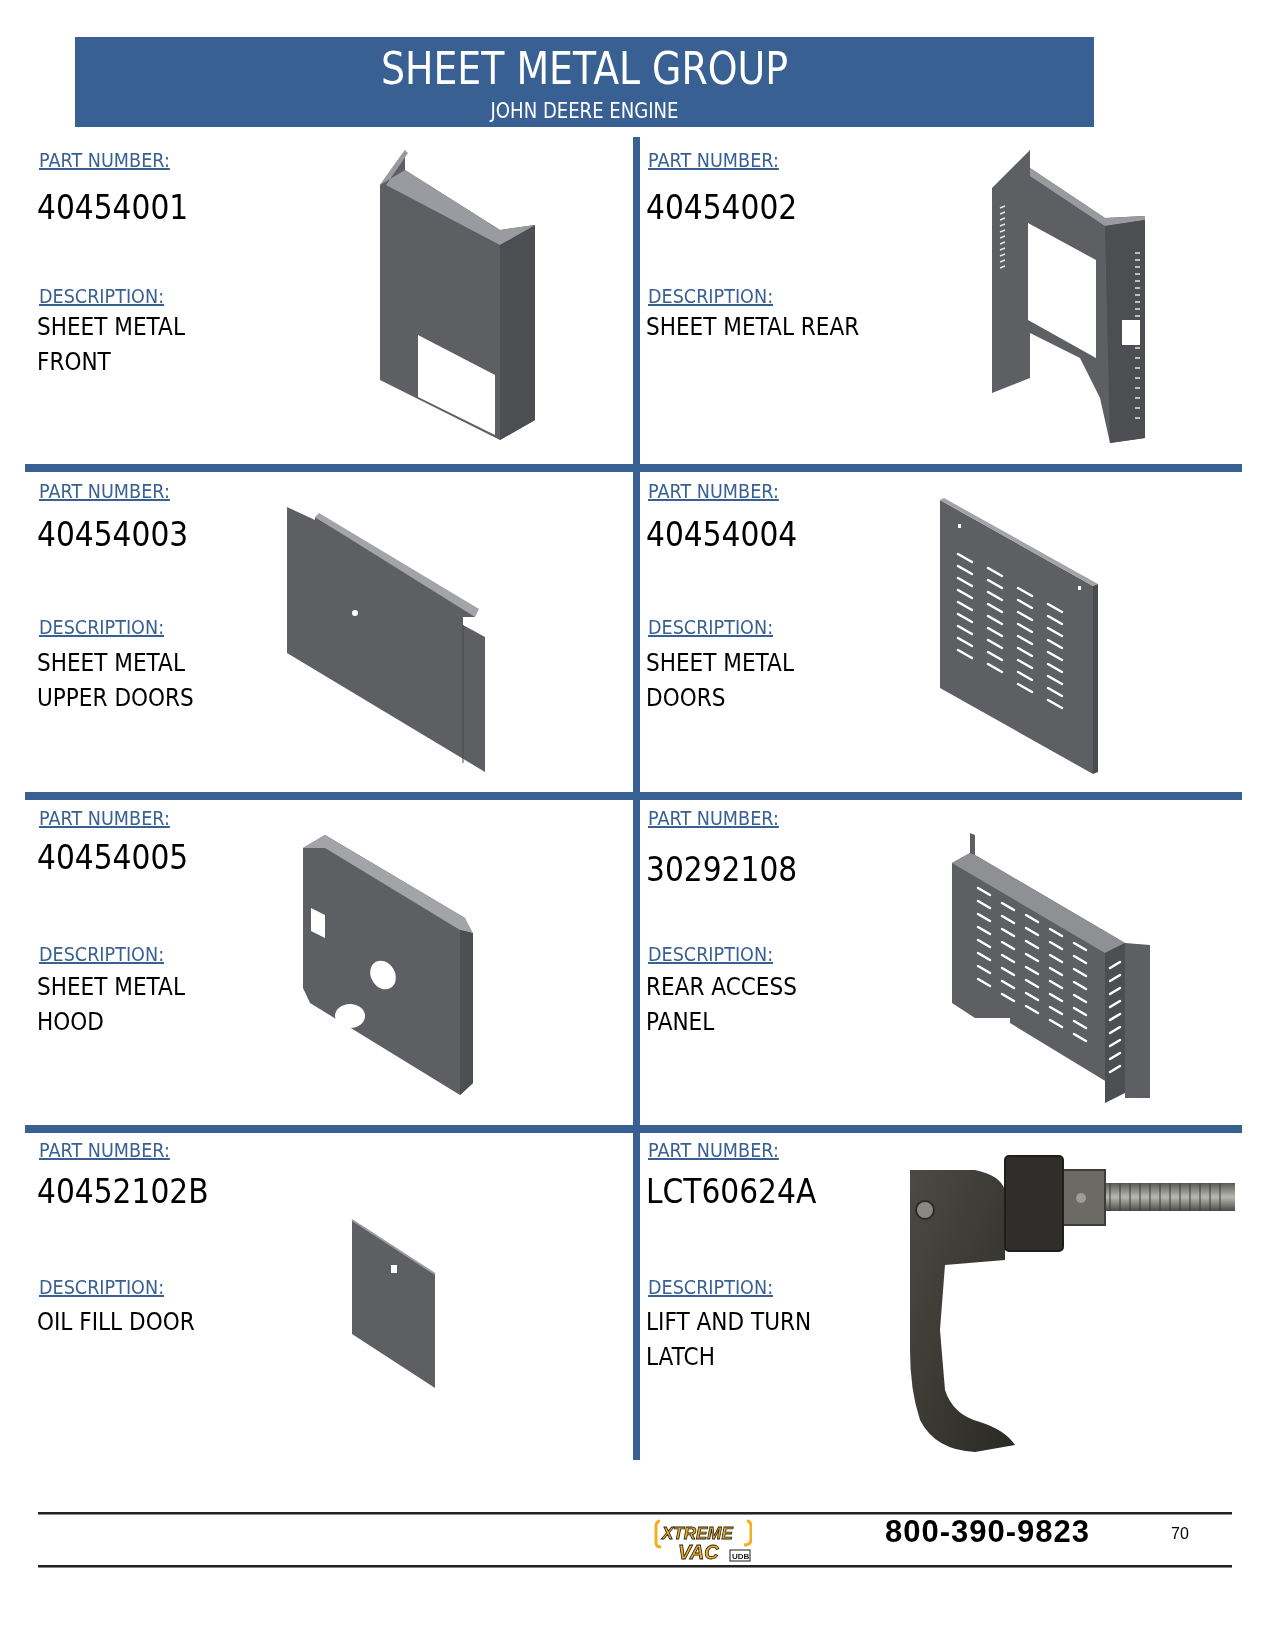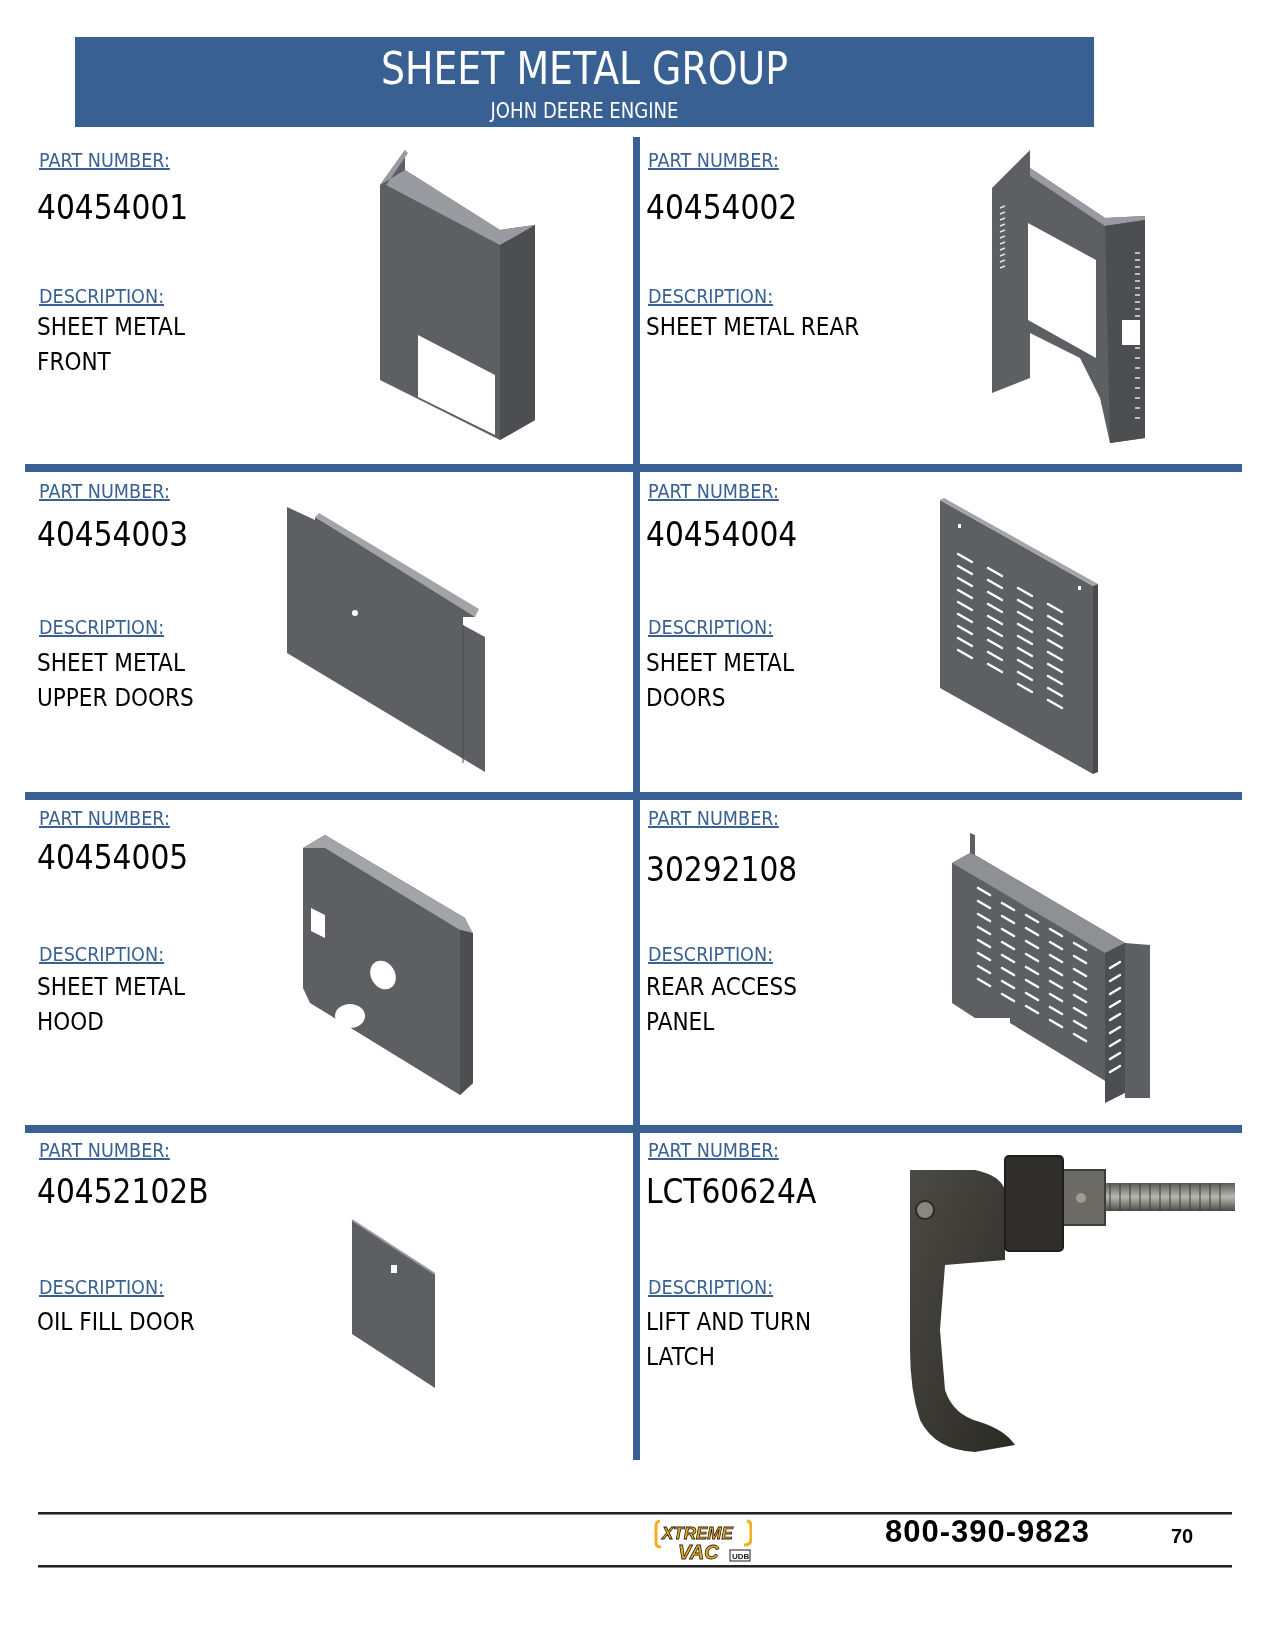--- a/index.html
+++ b/index.html
@@ -17,21 +17,21 @@
          font-family:"DejaVu Sans", sans-serif; transform-origin:left top; transform:scaleX(0.88); white-space:nowrap; }
   .pn { position:absolute; font-size:33px; font-family:"DejaVu Sans", sans-serif;
         transform-origin:left top; transform:scaleX(0.9); white-space:nowrap; }
   .desc { position:absolute; font-size:24px; line-height:35px; font-family:"DejaVu Sans", sans-serif;
           transform-origin:left top; transform:scaleX(0.9); width:260px; }
   .img { position:absolute; }
   .footer-line { position:absolute; left:38px; width:1194px; height:2px; background:#222;
                  border-bottom:1px solid #888; }
   .phone { position:absolute; left:885px; top:1514px; font-size:31px; font-weight:bold;
            font-family:"Liberation Sans", sans-serif; letter-spacing:1px; }
-  .page { position:absolute; left:1171px; top:1525px; font-size:20px; font-weight:bold;
+  .page { position:absolute; left:1171px; top:1525px; font-size:16px; font-weight:normal;
           font-family:"Liberation Sans", sans-serif; }
   .logo { position:absolute; left:652px; top:1517px; width:100px; height:46px; }
 </style>
 </head>
 <body>
 
 <div class="header">
   <div class="title">SHEET METAL GROUP</div>
   <div class="sub">JOHN DEERE ENGINE</div>
 </div>

